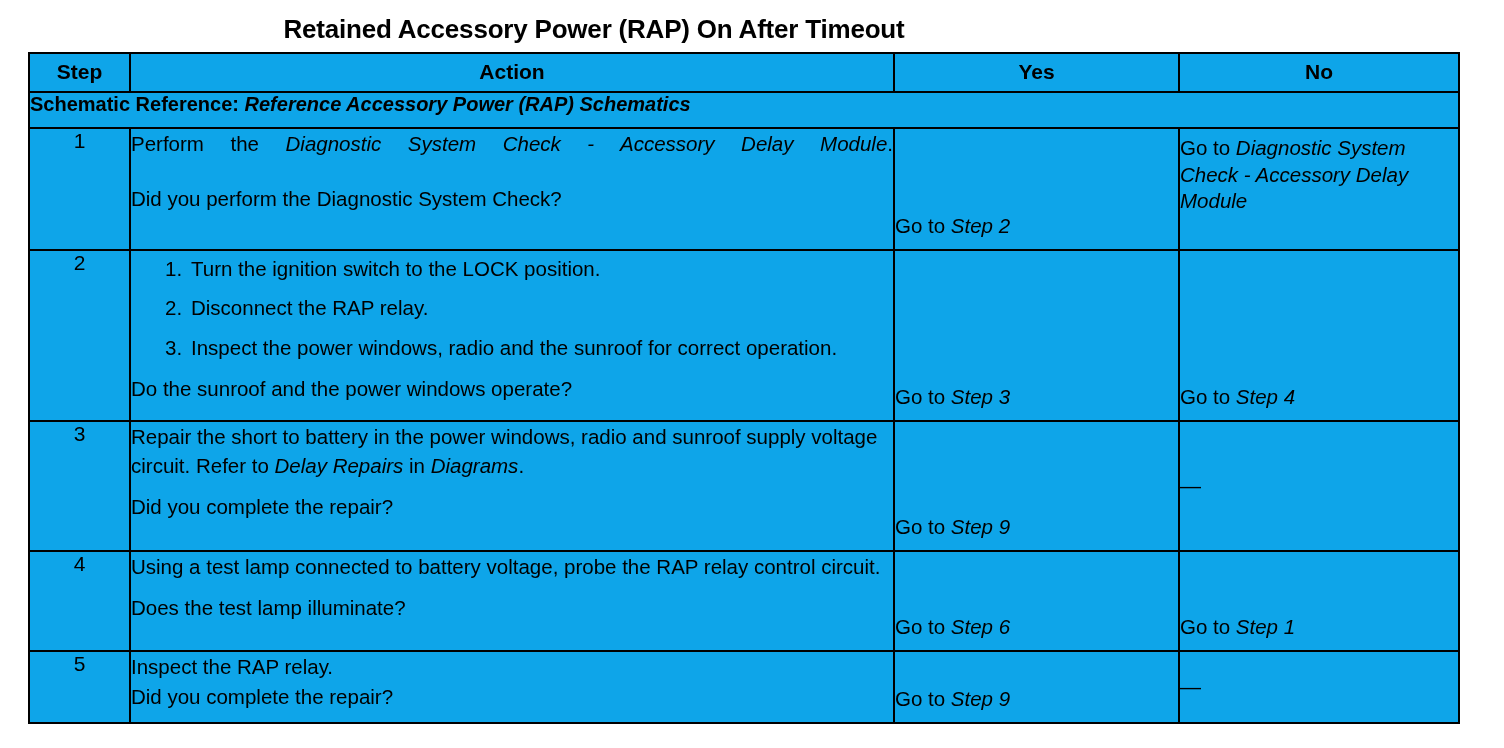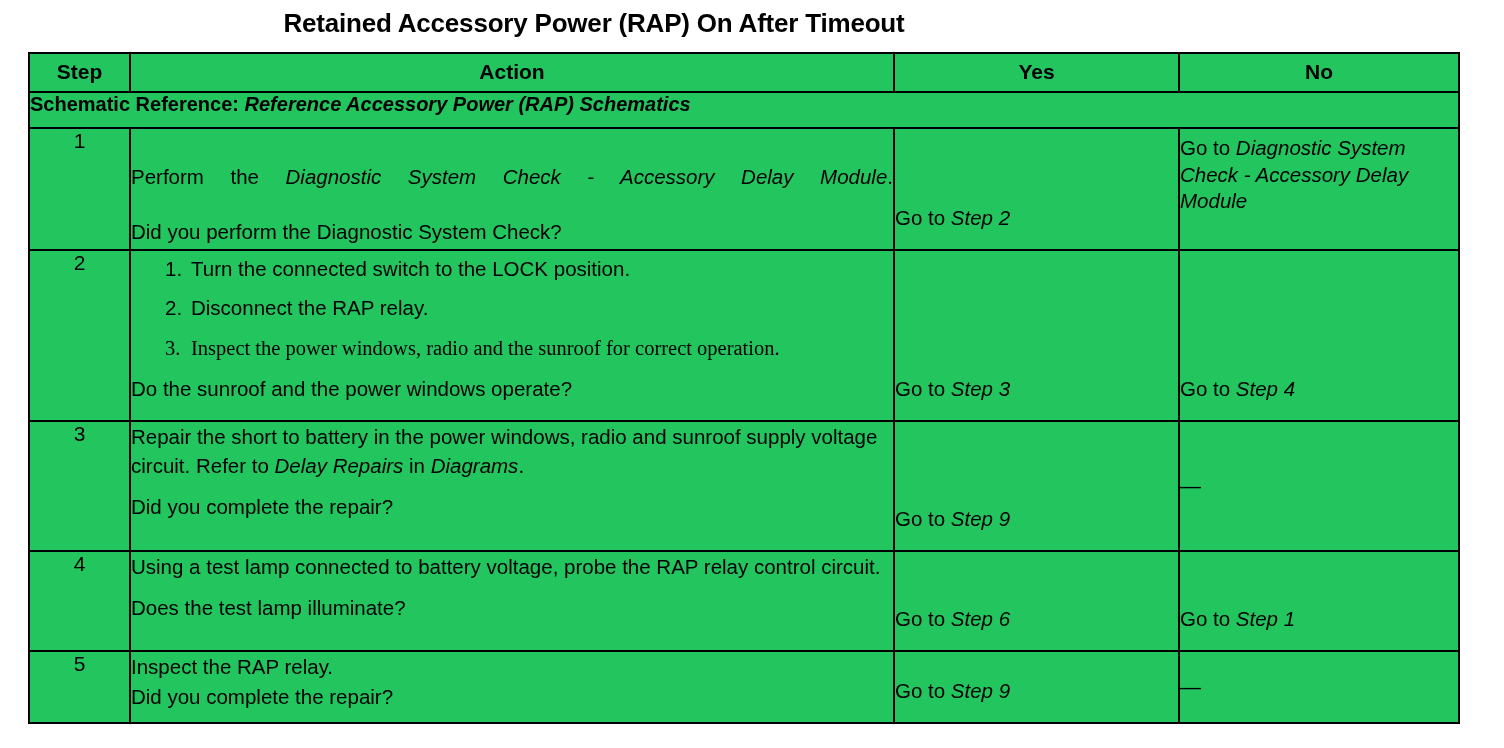--- a/index.html
+++ b/index.html
@@ -19,21 +19,21 @@
     position: relative;
     width: 1504px;
     height: 748px;
     overflow: hidden;
   }
 
   
   .doc-title {
     position: absolute;
     left: 0;
-    top: 8px;
+    top: 14px;
     width: 1188px;
     text-align: center;
     font-size: 26px;
     font-weight: bold;
     letter-spacing: -0.2px;
   }
 
   
   .diag-table {
     position: absolute;
@@ -41,21 +41,21 @@
     top: 52px;
     width: 1430px;
     border-collapse: collapse;
     table-layout: fixed;
   }
   .diag-table td,
   .diag-table th {
     border: 2px solid #000000;
     padding: 0;
     vertical-align: top;
-    background: #22c55e;
+    background: #0ea5e9;
   }
 
   
   col.c-step   { width: 101px; }
   col.c-action { width: 764px; }
   col.c-yes    { width: 285px; }
   col.c-no     { width: 280px; }
 
   
   .hdr-row th {
@@ -96,21 +96,21 @@
   .answer-cell {
     text-align: left;
     font-size: 20.5px;
     line-height: 1.3;
     padding: 4px 6px 6px 6px;
     position: relative;
   }
   
   .answer-cell.bottom {
     vertical-align: bottom;
-    padding-bottom: 17px;
+    padding-bottom: 9px;
   }
   .answer-cell.topalign {
     vertical-align: top;
     padding-top: 6px;
   }
   .answer-cell.middle {
     vertical-align: middle;
   }
   .answer-cell em,
   .action-cell em {
@@ -118,42 +118,40 @@
   }
   .dash {
     font-size: 21px;
     line-height: 1;
   }
 
   
   .just {
     text-align: justify;
     text-align-last: justify;
-    margin-top: 33px;
   }
   .p-gap {
     height: 26px;
   }
 
   
   ol.steps {
     margin: 4px 0 3px 0;
     padding: 0 0 0 34px;
     list-style: none;
     counter-reset: li;
   }
   ol.steps > li {
     counter-increment: li;
     position: relative;
     margin: 0 0 11px 0;
     padding-left: 26px;
     line-height: 1.38;
   }
   ol.steps > li:last-child {
-    font-family: Liberation Serif, serif;
   }
   ol.steps > li::before {
     content: counter(li) ".";
     position: absolute;
     left: 0;
     top: 0;
   }
   .q-line {
     margin-top: 12px;
   }
@@ -204,21 +202,21 @@
         </td>
         <td class="answer-cell topalign">
           <span>Go to </span><em>Diagnostic System Check - Accessory Delay Module</em>
         </td>
       </tr>
 
       <tr style="height:171px;">
         <td class="step-cell">2</td>
         <td class="action-cell">
           <ol class="steps">
-            <li>Turn the connected switch to the LOCK position.</li>
+            <li>Turn the ignition switch to the LOCK position.</li>
             <li>Disconnect the RAP relay.</li>
             <li>Inspect the power windows, radio and the sunroof for correct operation.</li>
           </ol>
           <div class="q-line">Do the sunroof and the power windows operate?</div>
         </td>
         <td class="answer-cell bottom">
           <span>Go to </span><em>Step 3</em>
         </td>
         <td class="answer-cell bottom">
           <span>Go to </span><em>Step 4</em>

